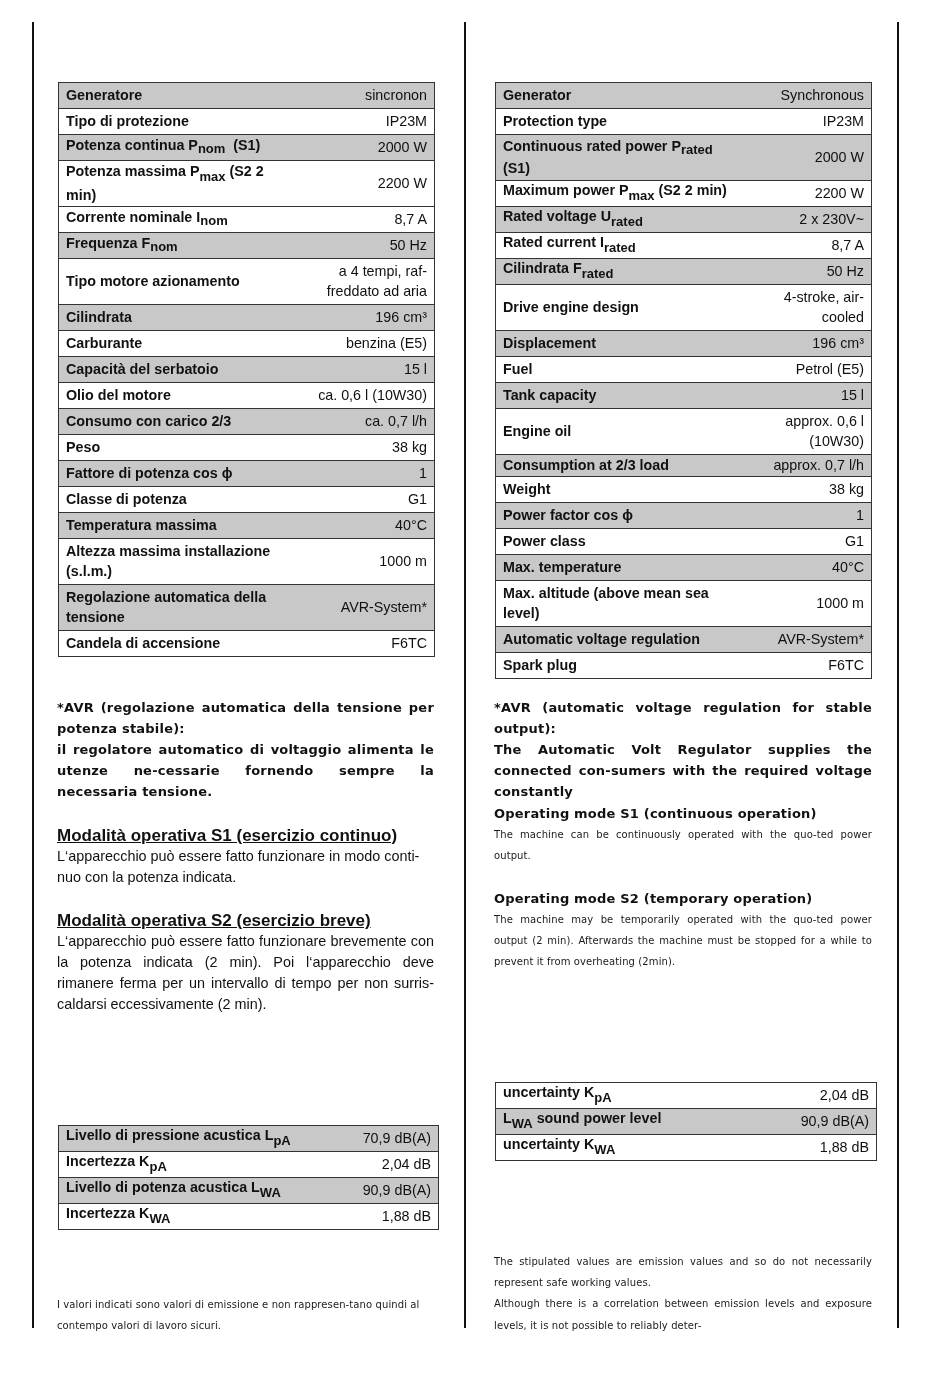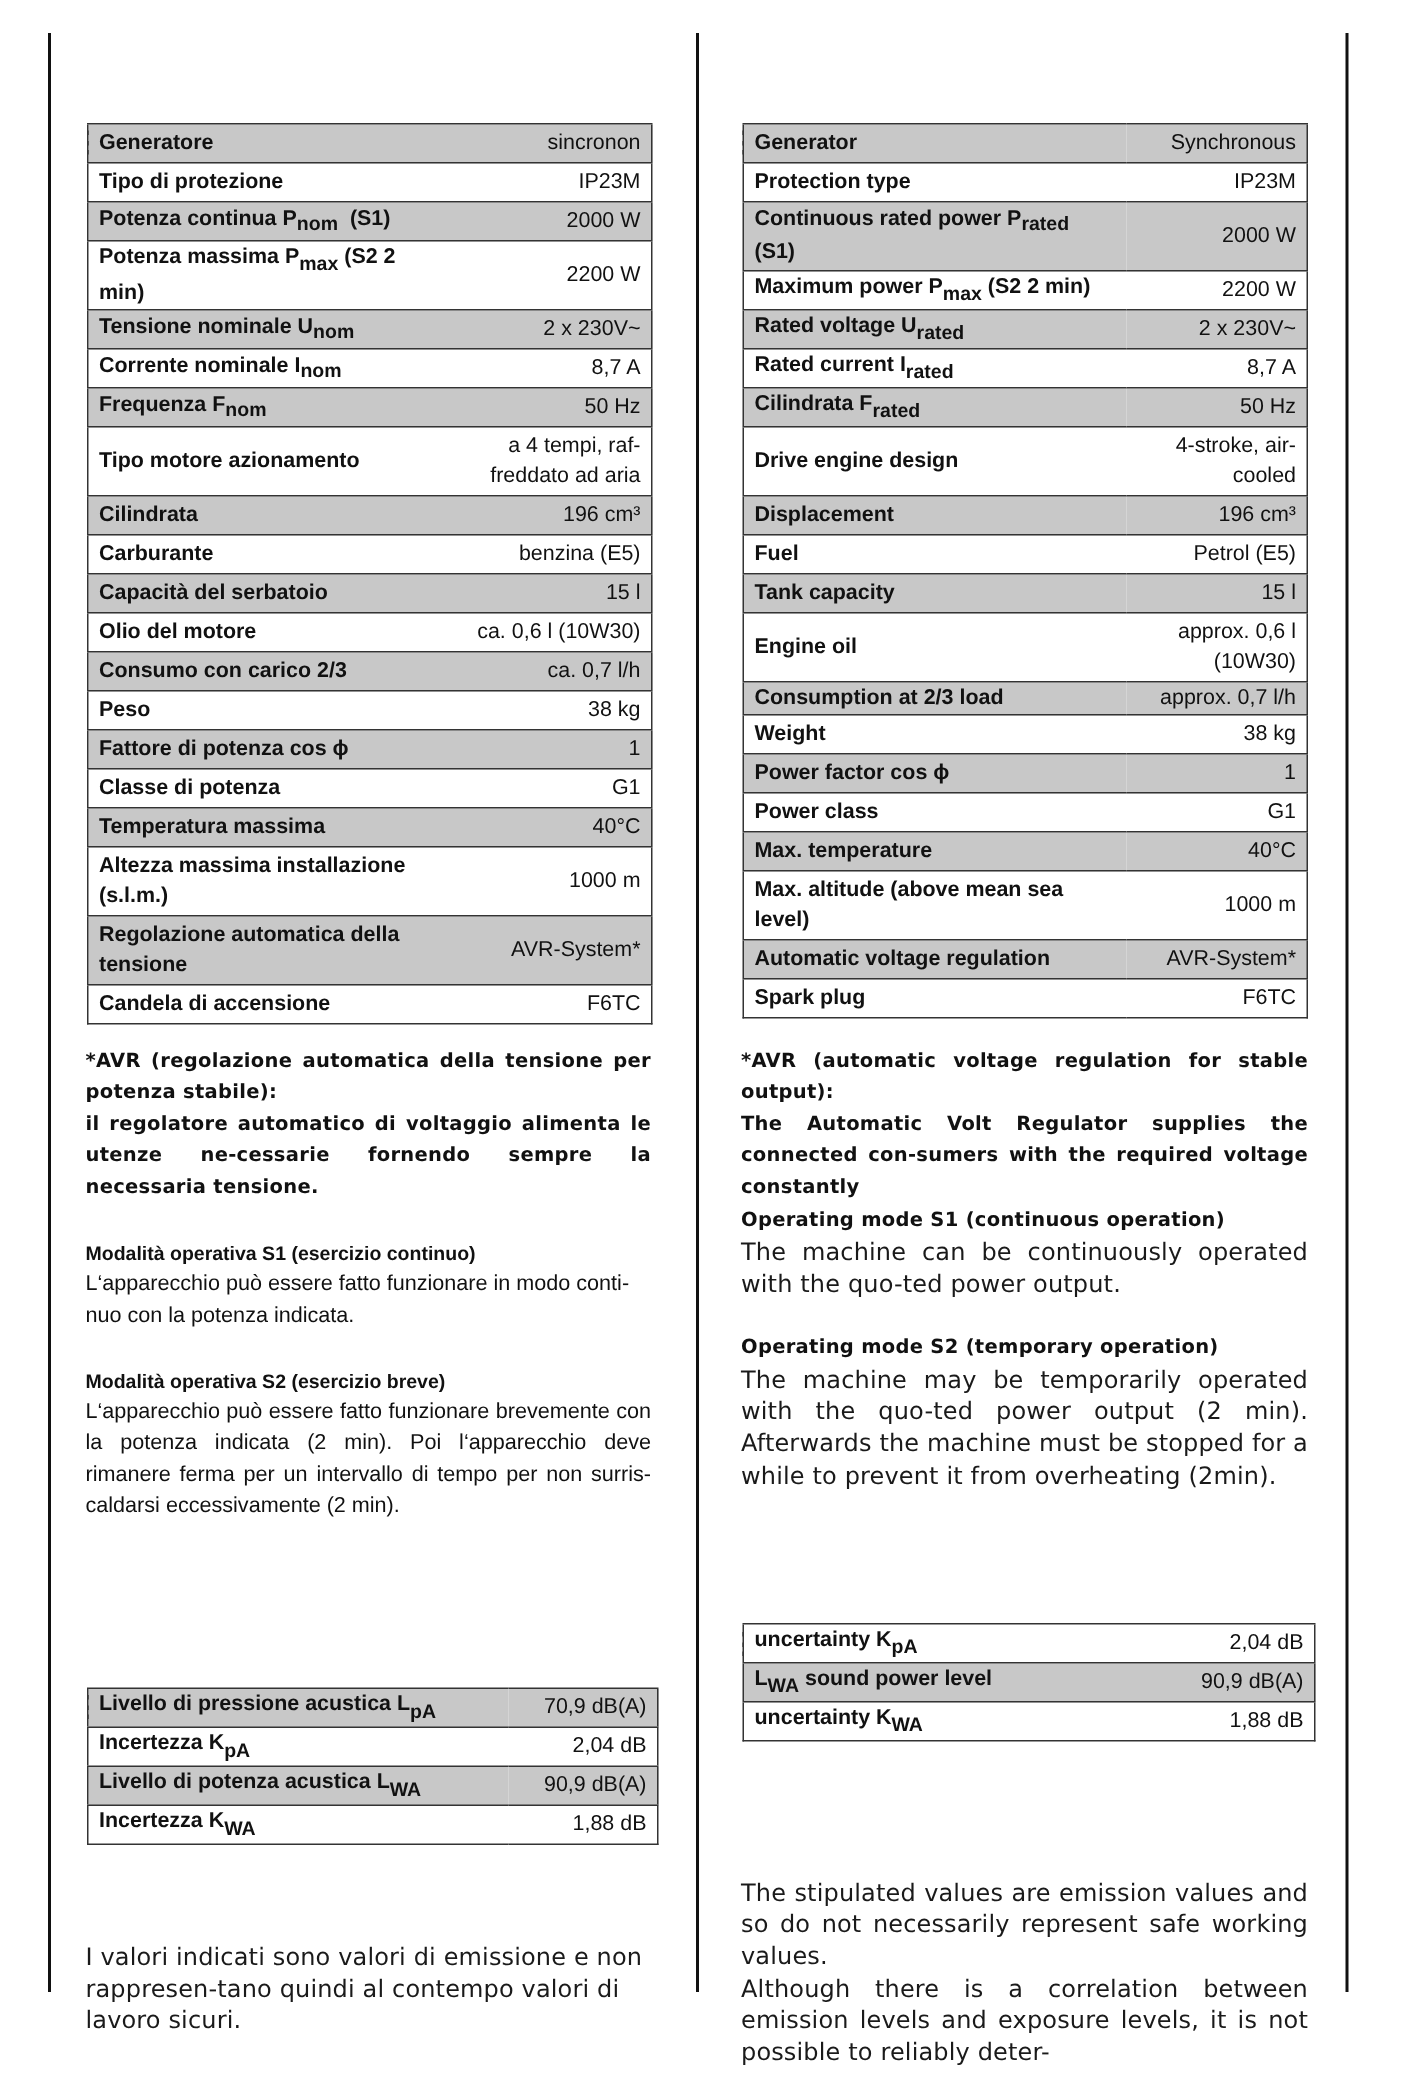--- a/index.html
+++ b/index.html
@@ -21,22 +21,22 @@
   table.spec td { border-top: 1.3px solid #333; padding: 0 7px; vertical-align: middle; line-height: 19.5px; }
   table.spec tr.g td { background: #c8c8c8; }
   table.spec tr.w td { background: #ffffff; }
   table.spec td.k { font-weight: bold; }
   table.spec td.v { text-align: right; white-space: nowrap; }
   table.spec sub { font-size: 13px; vertical-align: -3px; font-weight: bold; }
   table.spec sub.lo { vertical-align: -5px; }
 
   .txt { position: absolute; }
   .condb { font-family: "DejaVu Sans", sans-serif; font-weight: bold; font-size: 13px; line-height: 21px; letter-spacing: 0.2px; transform-origin: left top; }
-  .condn { font-family: "DejaVu Sans", sans-serif; font-size: 16px; line-height: 21.2px; letter-spacing: 0.1px; color: #1a1a1a; }
-  .helvb { font-weight: bold; font-size: 13px; line-height: 21px; }
+  .condn { font-family: "DejaVu Sans", sans-serif; font-size: 10px; line-height: 21.2px; letter-spacing: 0.1px; color: #1a1a1a; }
+  .helvb { font-weight: bold; font-size: 17px; line-height: 21px; text-decoration: underline; }
   .helvn { font-size: 14.4px; line-height: 21px; }
   .just { text-align: justify; }
 </style>
 </head>
 <body>
 
 <div class="vline l"></div>
 <div class="vline m"></div>
 <div class="vline r"></div>
 
@@ -64,24 +64,20 @@
         <td class="v">IP23M</td>
       </tr>
   <tr class="g" style="height:26px">
         <td class="k"><span>Potenza continua P</span><sub>nom</sub><span style="white-space:pre">  (S1)</span></td>
         <td class="v">2000 W</td>
       </tr>
   <tr class="w" style="height:46px">
         <td class="k"><span>Potenza massima P</span><sub class="lo">max</sub><span> (S2 2 min)</span></td>
         <td class="v">2200 W</td>
       </tr>
-  <tr class="g" style="height:26px">
-        <td class="k"><span>Tensione nominale U</span><sub>nom</sub></td>
-        <td class="v">2 x 230V~</td>
-      </tr>
   <tr class="w" style="height:26px">
         <td class="k"><span>Corrente nominale I</span><sub>nom</sub></td>
         <td class="v">8,7 A</td>
       </tr>
   <tr class="g" style="height:26px">
         <td class="k"><span>Frequenza F</span><sub>nom</sub></td>
         <td class="v">50 Hz</td>
       </tr>
   <tr class="w" style="height:46px">
         <td class="k">Tipo motore azionamento</td>

